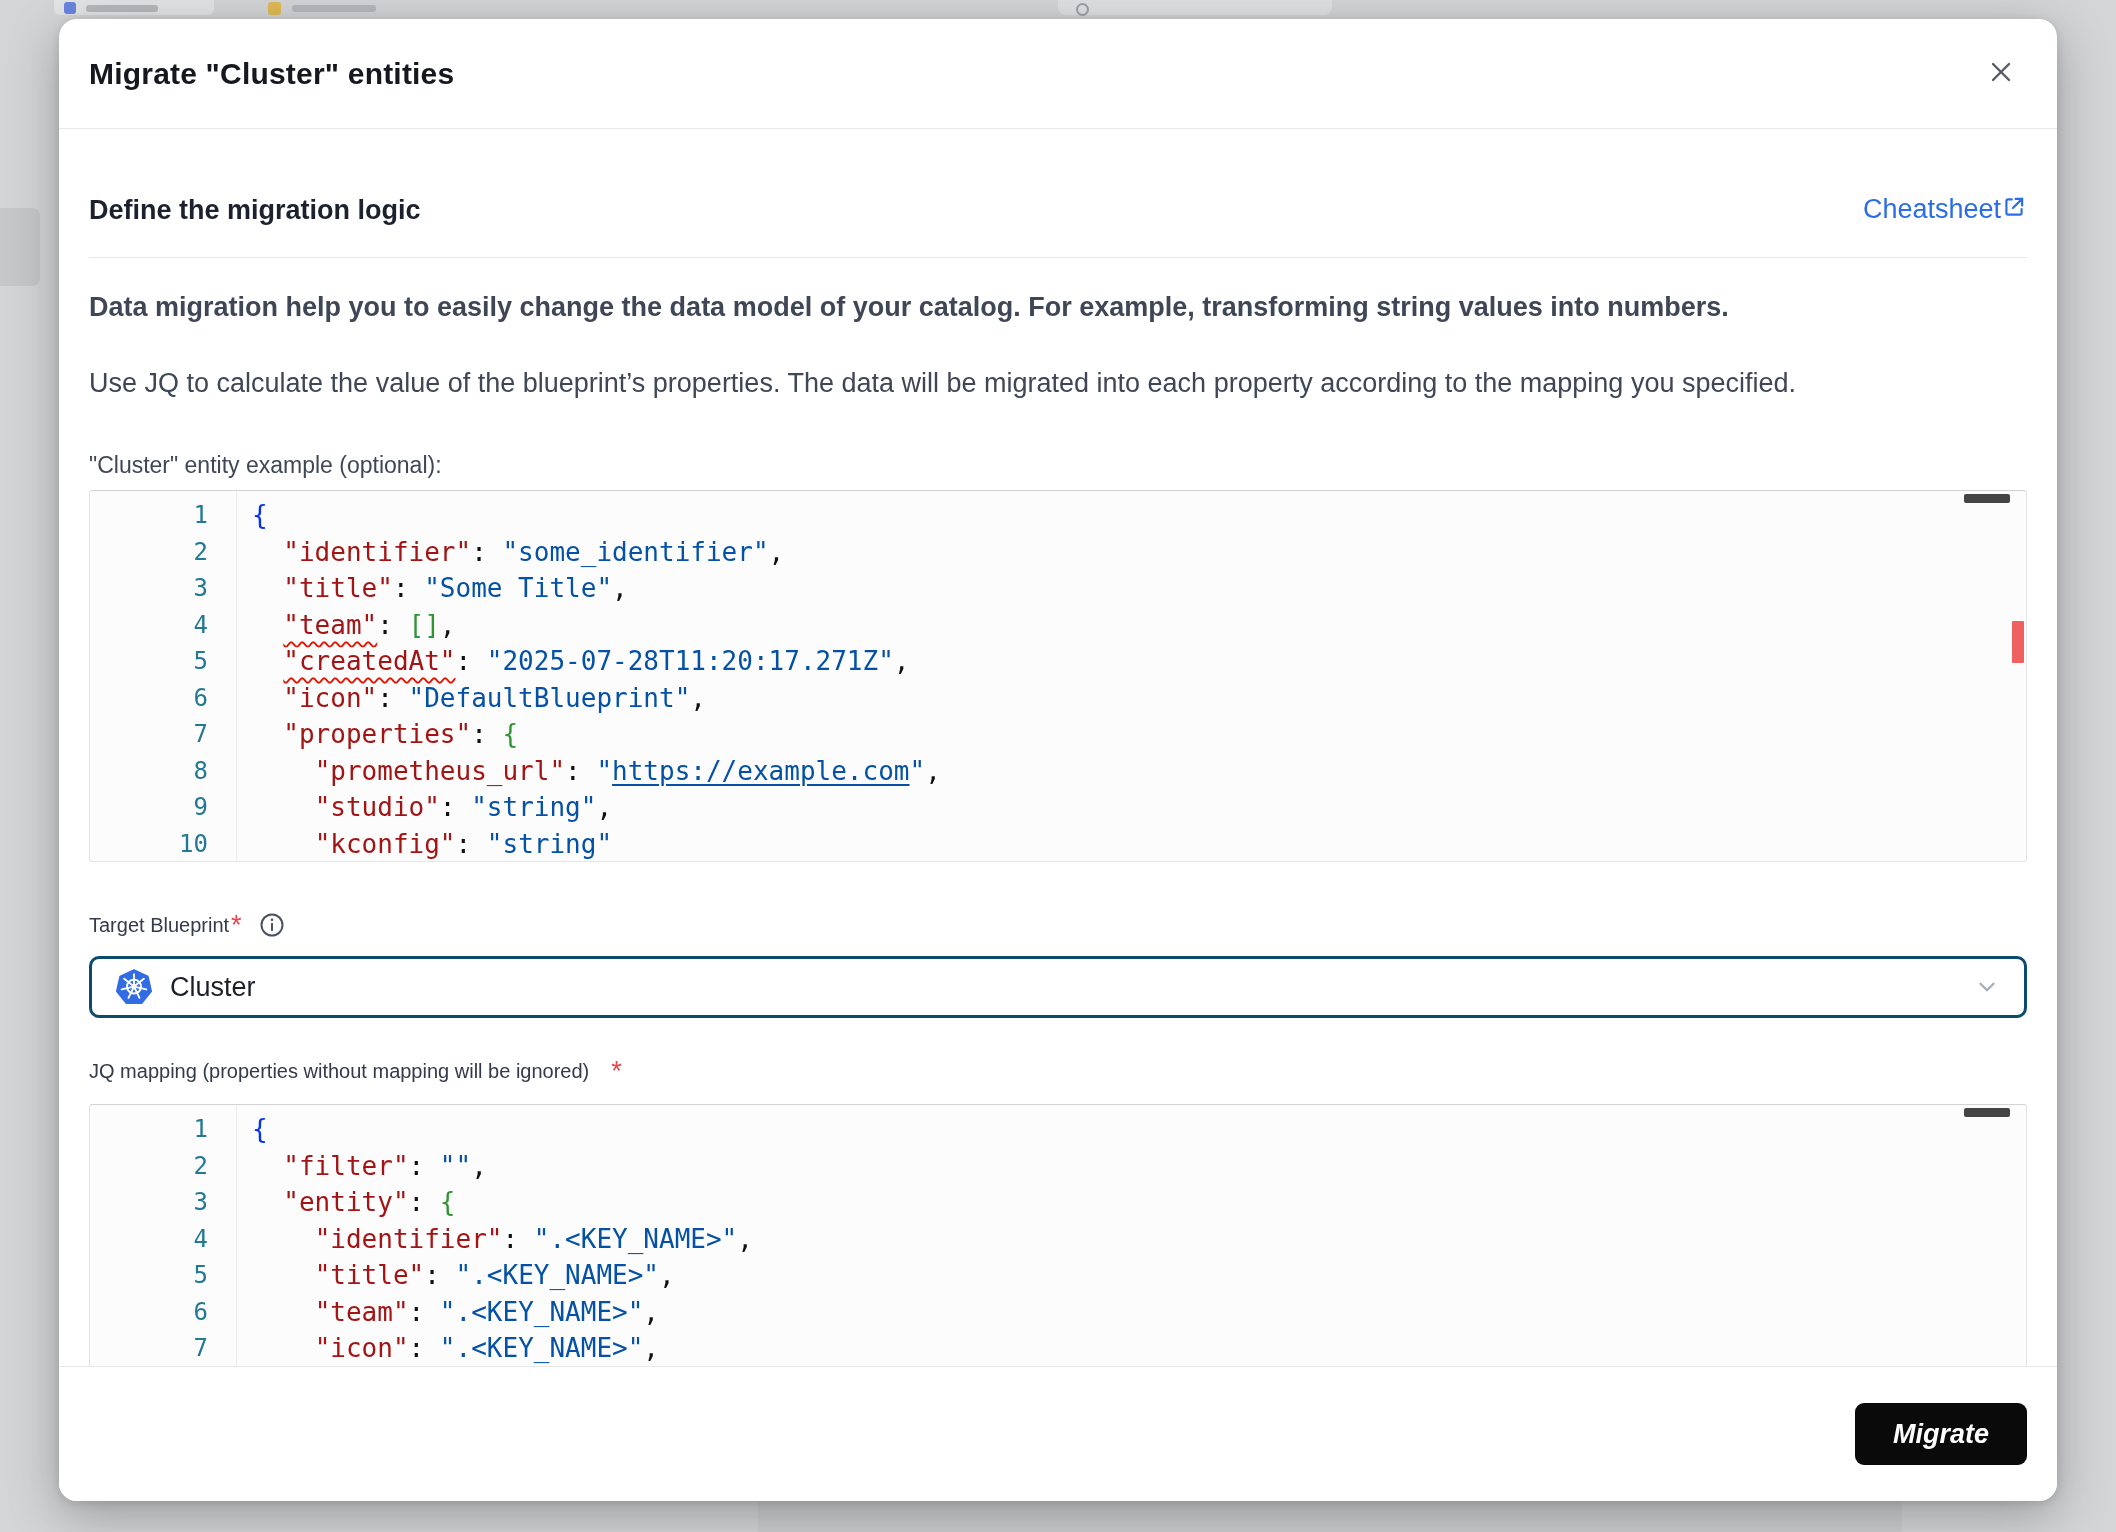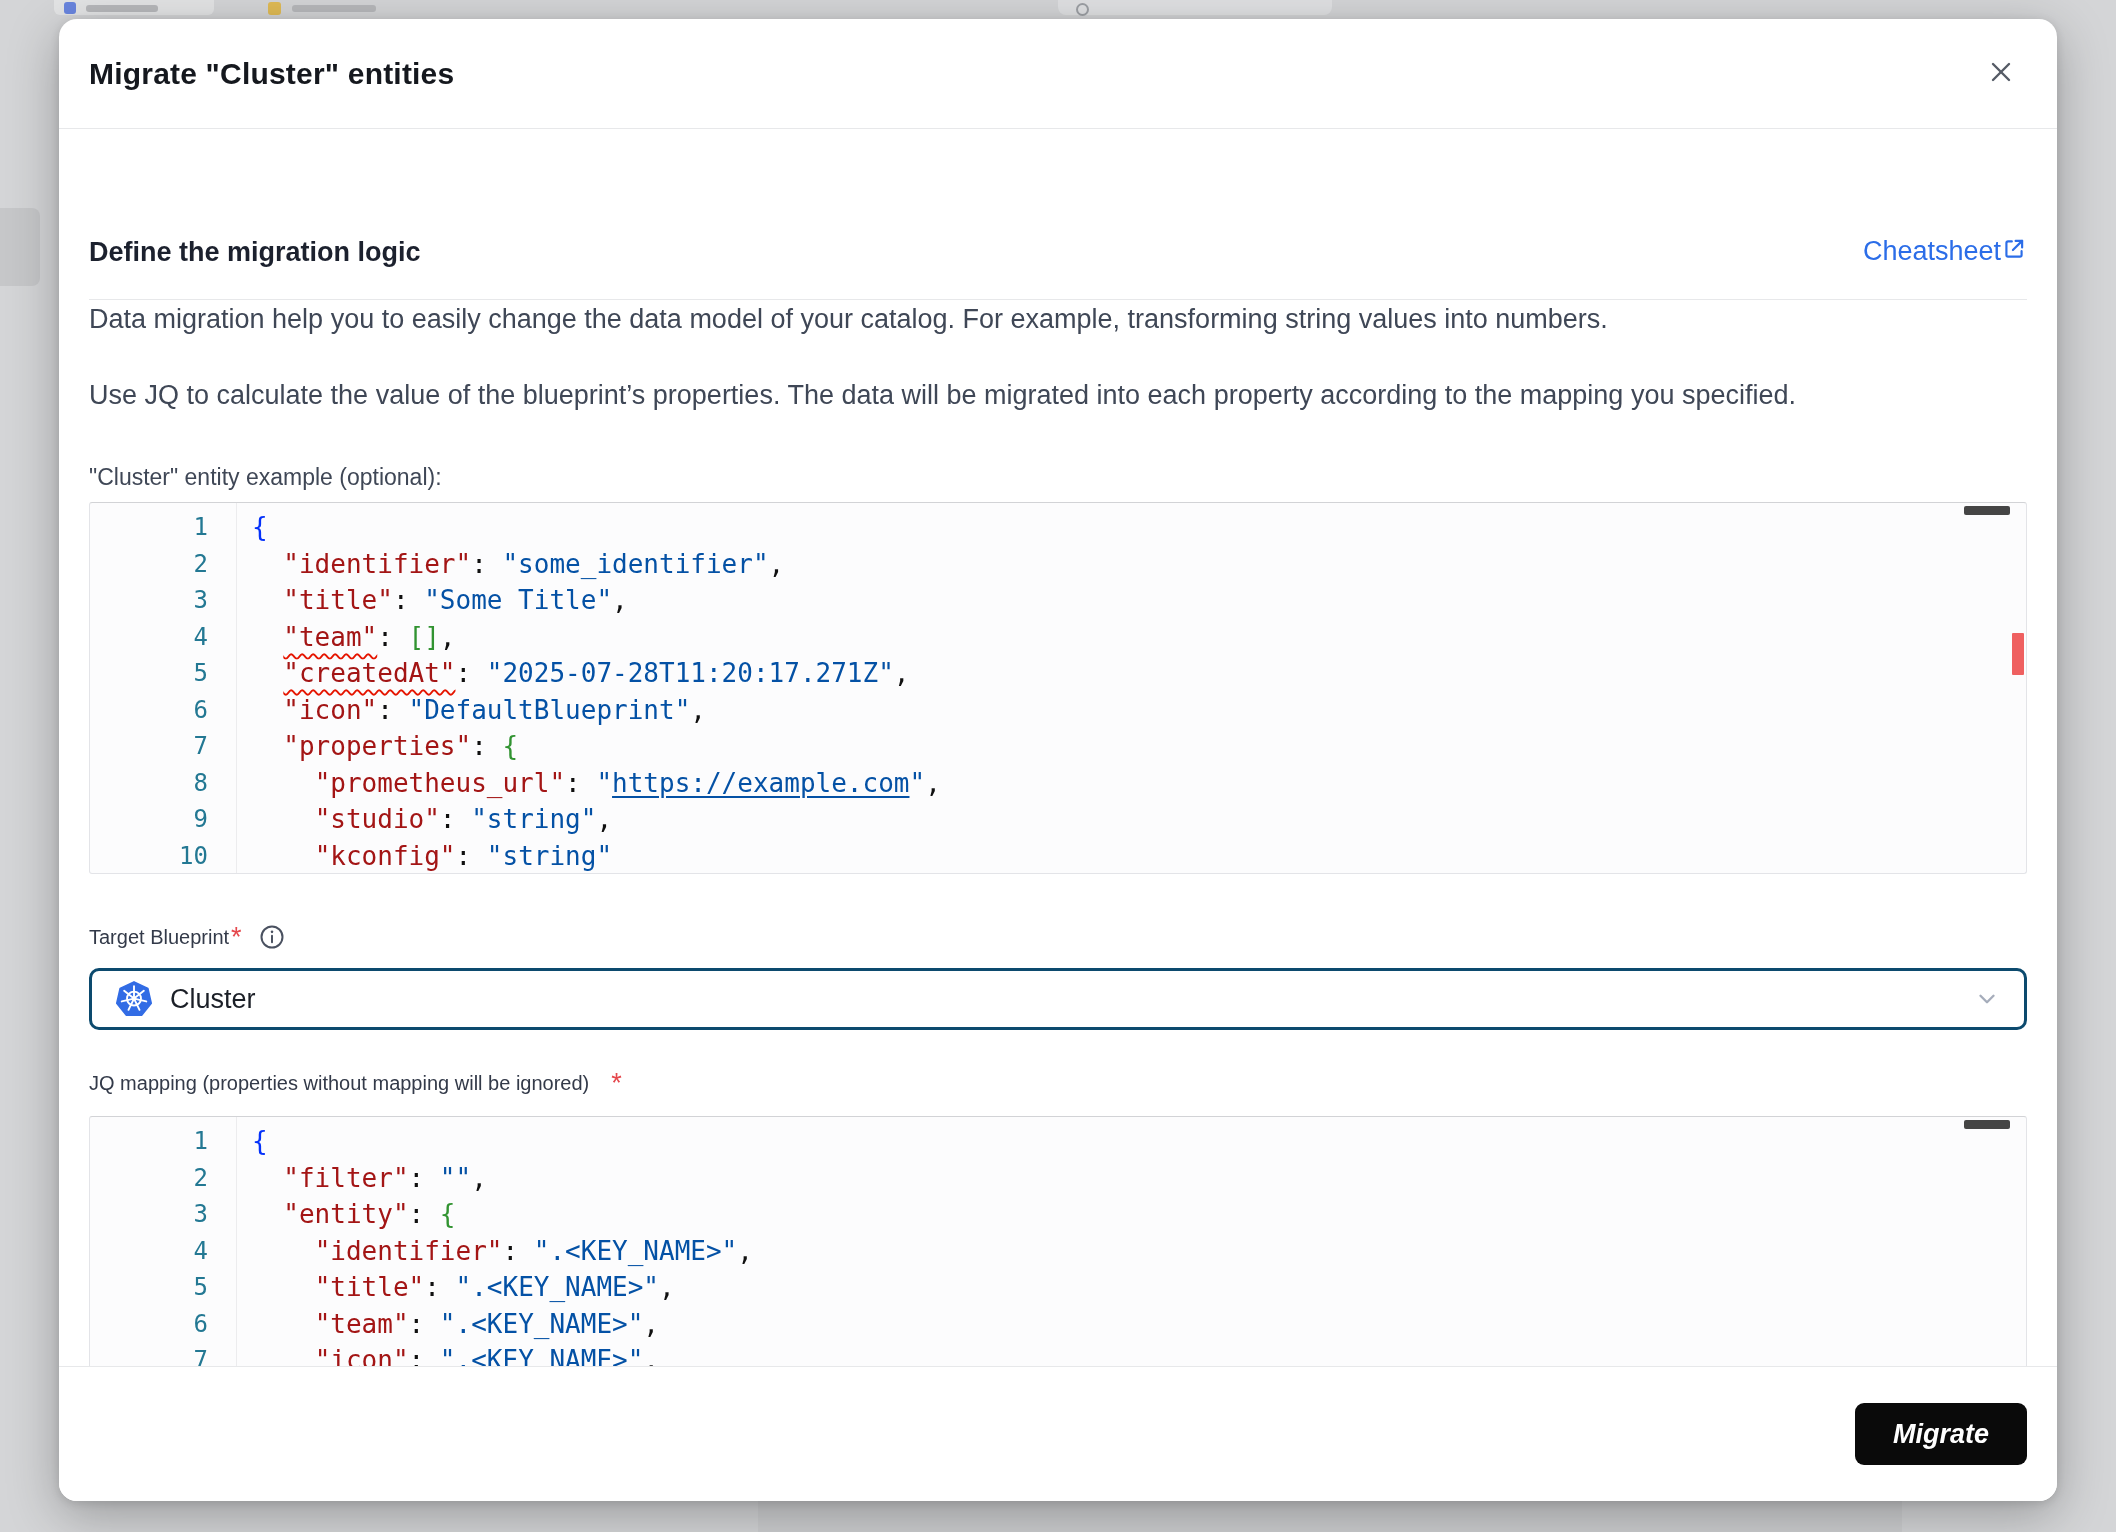--- a/index.html
+++ b/index.html
@@ -27,26 +27,26 @@
     box-shadow:0 14px 52px rgba(0,0,0,.28), 0 2px 10px rgba(0,0,0,.12);
     display:flex;flex-direction:column;overflow:hidden;
   }
   .modal-header{
     height:110px;flex:0 0 110px;display:flex;align-items:center;justify-content:space-between;
     padding:0 34px 0 30px;border-bottom:1px solid #e7e8ea;box-sizing:border-box;
   }
   .modal-title{font-size:30px;font-weight:700;color:#15181e;margin:0;letter-spacing:.2px;}
   .close-btn{background:none;border:none;padding:6px;cursor:pointer;display:flex;align-items:center;}
   .modal-body{flex:1 1 auto;overflow:hidden;padding:0 30px;box-sizing:border-box;}
-  .section-row{margin-top:106px;display:flex;align-items:center;justify-content:space-between;height:34px;}
+  .section-row{margin-top:64px;display:flex;align-items:center;justify-content:space-between;height:34px;}
   .section-heading{font-size:27px;font-weight:700;color:#1c212e;margin:0;}
   .cheatsheet{display:flex;align-items:flex-start;color:var(--accent,#2b6de8);font-size:27px;text-decoration:none;cursor:pointer;}
   .divider{margin-top:30px;height:1px;background:#e7e8ea;}
   .para{margin:0;font-size:27px;color:#3f4756;line-height:38px;}
-  .para1{}
+  .para1{margin-top:30px;font-weight:bold;}
   .para2{margin-top:38px;}
   .small-label{margin-top:48px;font-size:23px;color:#3f4756;height:30px;line-height:30px;}
   
   .editor{
     position:relative;margin-top:10px;background:#fcfcfd;
     border:1px solid #e3e4e8;border-top-color:#d2d3d6;border-radius:3px;
     overflow:hidden;padding-top:6px;box-sizing:border-box;
     font-family:"DejaVu Sans Mono",monospace;
   }
   .editor::before{content:"";position:absolute;left:0;top:0;bottom:0;width:146px;border-right:1px solid #ececee;}

